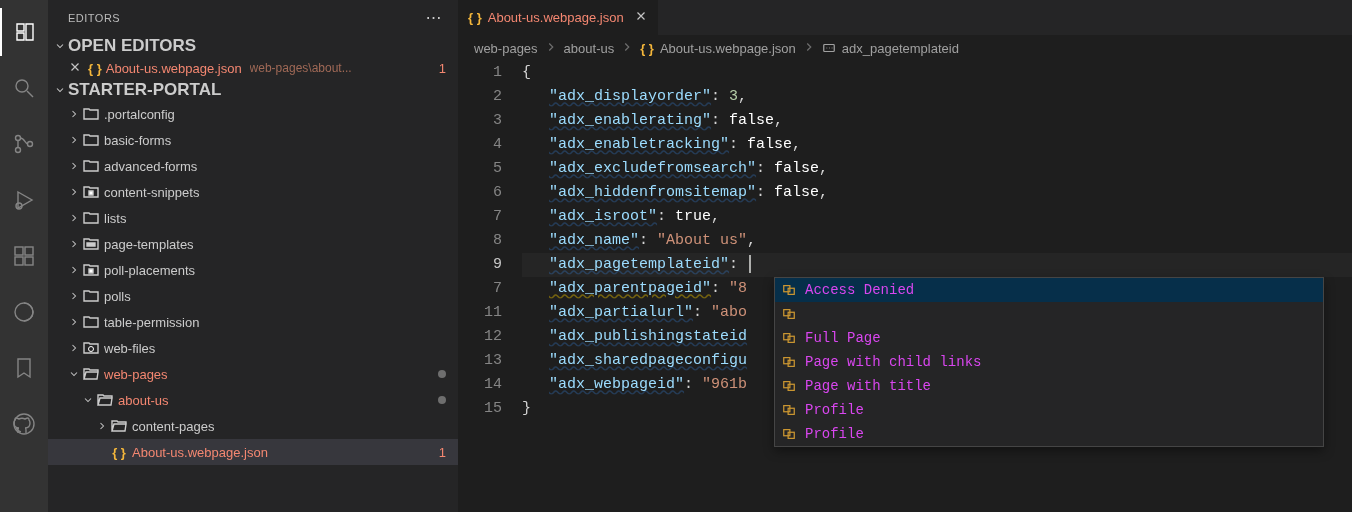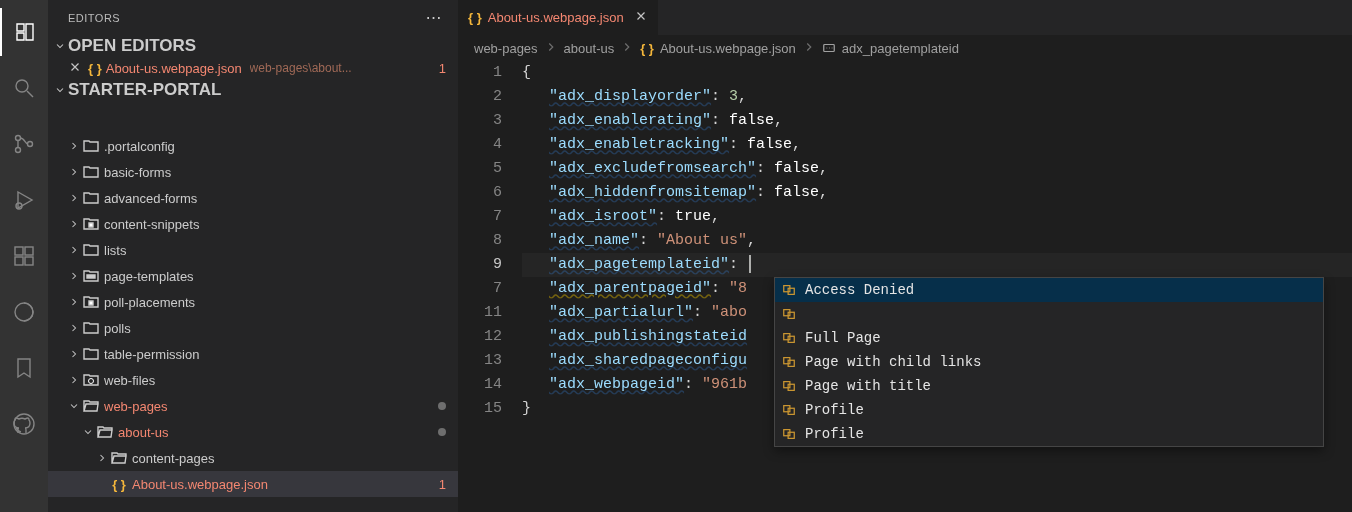--- a/index.html
+++ b/index.html
@@ -75,21 +75,21 @@
   align-items: center;
   padding-left: 20px;
   gap: 4px;
 }
 .open-editor-item .close { width: 16px; color: #c5c5c5; cursor: pointer; }
 .open-editor-item .fname { color: #f48771; }
 .open-editor-item .fpath { color: #a06956; font-size: 12px; margin-left: 4px; flex: 1; overflow: hidden; white-space: nowrap; text-overflow: ellipsis;}
 .open-editor-item .badge { color: #f48771; margin-right: 12px; }
 .file-icon-braces { color: #f5b73b; font-weight: bold; }
 
-.tree { flex: 1; overflow: auto; margin-top: 32px; }
+.tree { flex: 1; overflow: auto; }
 .tree-row {
   height: 26px;
   display: flex;
   align-items: center;
   cursor: pointer;
   padding-right: 12px;
 }
 .tree-row.selected { background: #37373d; }
 .tree-row .indent { flex-shrink: 0; }
 .tree-row .twisty { width: 16px; display: inline-flex; justify-content: center; color: #c5c5c5; }
@@ -192,21 +192,21 @@
 .suggest-row {
   height: 24px;
   display: flex;
   align-items: center;
   padding: 0 6px;
   gap: 8px;
   cursor: pointer;
 }
 .suggest-row.selected { background: #062f4a; }
 .suggest-row .sicon { color: #cc9731; width: 16px; display: inline-flex; justify-content: center; }
-.suggest-row .slabel { color: #e5e5e5; }
+.suggest-row .slabel { color: #d946ef; }
 
 svg { fill: none; stroke: currentColor; stroke-width: 1.4; }
 </style>
 </head>
 <body>
 
 <div class="container">
 
   <div class="activity-bar">
     <div class="activity-icon active">

